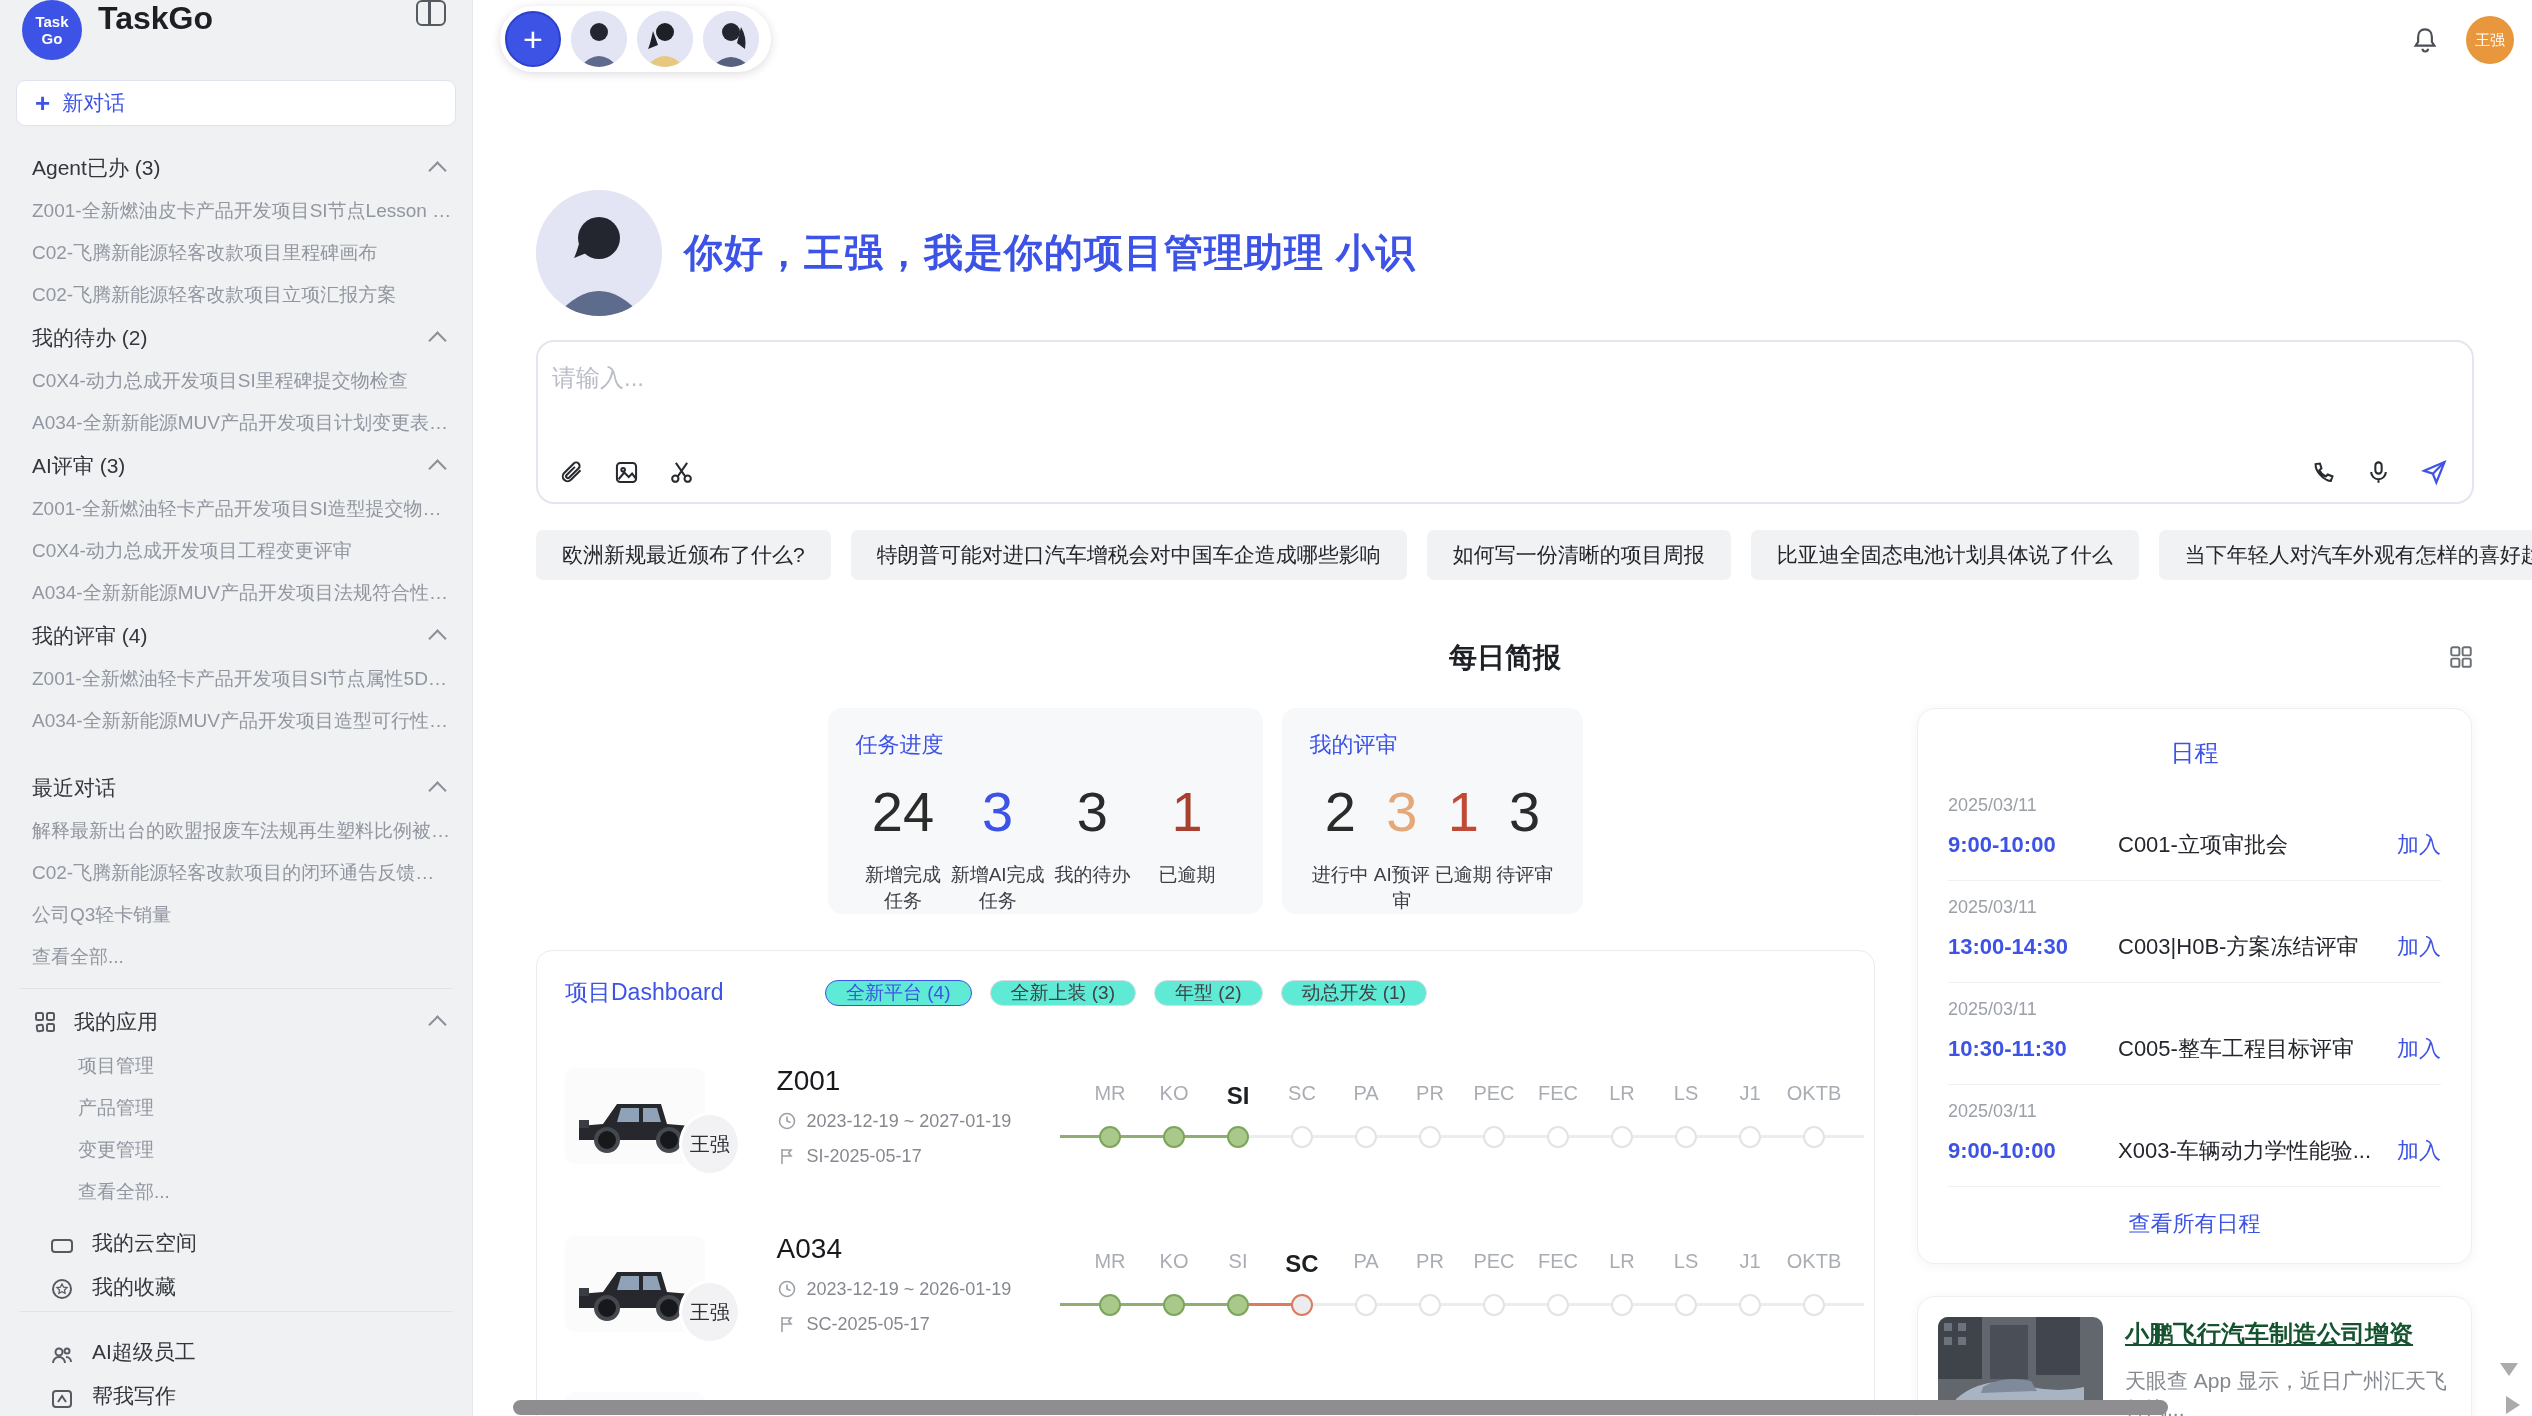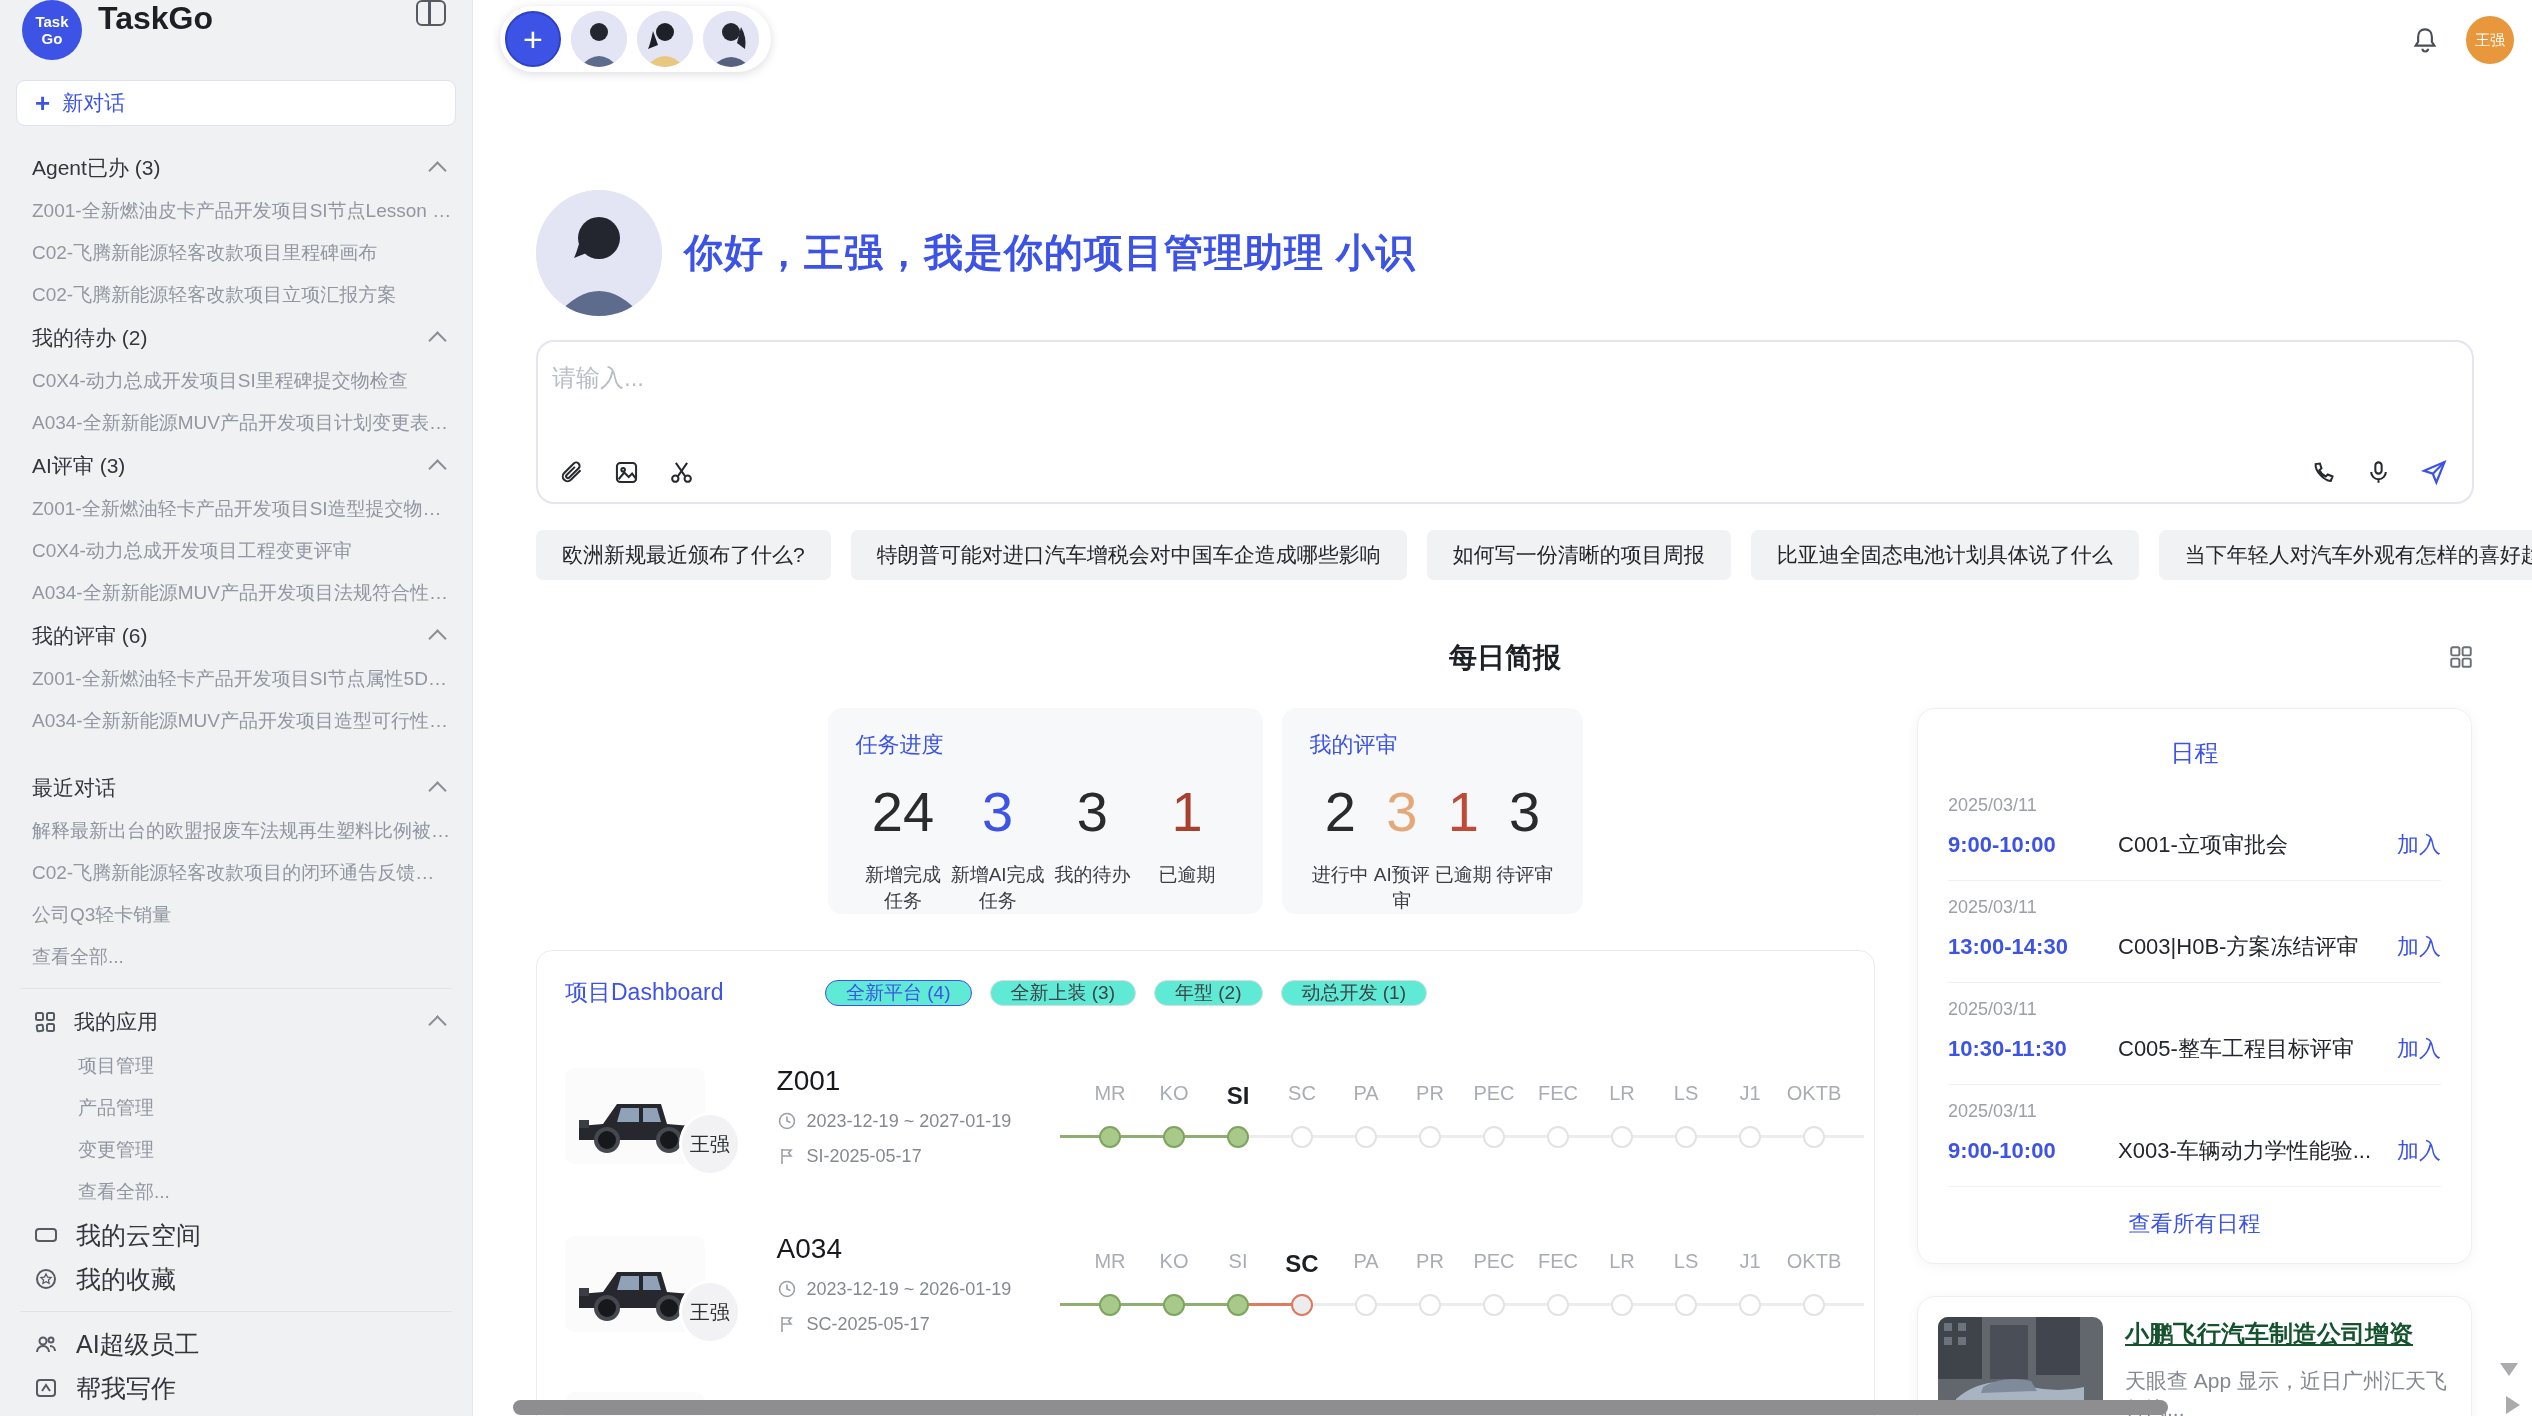--- a/index.html
+++ b/index.html
@@ -28,21 +28,21 @@
     transform:rotate(-45deg); margin-top:5px; }
   .side-item { height:42px; line-height:42px; padding:0 20px 0 32px; font-size:19px; color:#9196a0;
     white-space:nowrap; overflow:hidden; text-overflow:ellipsis; cursor:pointer; }
   .side-gap { height:24px; }
   .side-div { height:1px; background:#e2e3e8; margin:10px 20px; }
   .apps-header { display:flex; align-items:center; height:46px; padding:0 28px 0 34px; font-size:21px; color:#33373d; cursor:pointer; }
   .apps-header .ic { margin-right:18px; display:flex; }
   .apps-header .lbl { flex:1; }
   .app-item { height:42px; line-height:42px; padding-left:78px; font-size:19px; color:#9196a0; cursor:pointer;
     white-space:nowrap; overflow:hidden; text-overflow:ellipsis; }
-  .side-link { display:flex; align-items:center; height:44px; padding:0 28px 0 34px; font-size:25px; color:#33373d; cursor:pointer; }
+  .side-link { display:flex; align-items:flex-end; height:44px; padding:0 28px 0 34px; font-size:21px; color:#33373d; cursor:pointer;margin-left:16px; }
   .side-link .ic { margin-right:18px; display:flex; }
   svg.sic { stroke:#565a61; fill:none; stroke-width:2; }
 
   
   .main { flex:1; position:relative; background:#fff; overflow:hidden; }
   .hdr-pill { position:absolute; top:6px; left:27px; height:66px; background:#fff; border-radius:34px;
     box-shadow:0 2px 10px rgba(40,40,60,.16); display:flex; align-items:center; padding:0 12px 0 5px; gap:10px; z-index:5; }
   .plus-btn { width:56px; height:56px; border-radius:50%; background:#3D53E6; color:#fff; font-size:34px;
     display:flex; align-items:center; justify-content:center; cursor:pointer; border:2px solid #2c41c9; }
   .avatar-sm { width:56px; height:56px; border-radius:50%; overflow:hidden; background:#e4e5f4; cursor:pointer; }
@@ -189,21 +189,21 @@
             </div>
             <div>
 
             <div class="side-item">Z001-全新燃油轻卡产品开发项目SI造型提交物评审</div>
               <div class="side-item">C0X4-动力总成开发项目工程变更评审</div>
               <div class="side-item">A034-全新新能源MUV产品开发项目法规符合性评审</div>
             </div>
           </div>
           <div class="side-section">
             <div class="side-header">
-              <span class="lbl">我的评审 (6)</span>
+              <span class="lbl">我的评审 (4)</span>
               <span class="chev"></span>
             </div>
             <div>
 
             <div class="side-item">Z001-全新燃油轻卡产品开发项目SI节点属性5D文件评审</div>
               <div class="side-item">A034-全新新能源MUV产品开发项目造型可行性评审</div>
             </div>
           </div>
         </div>
 

